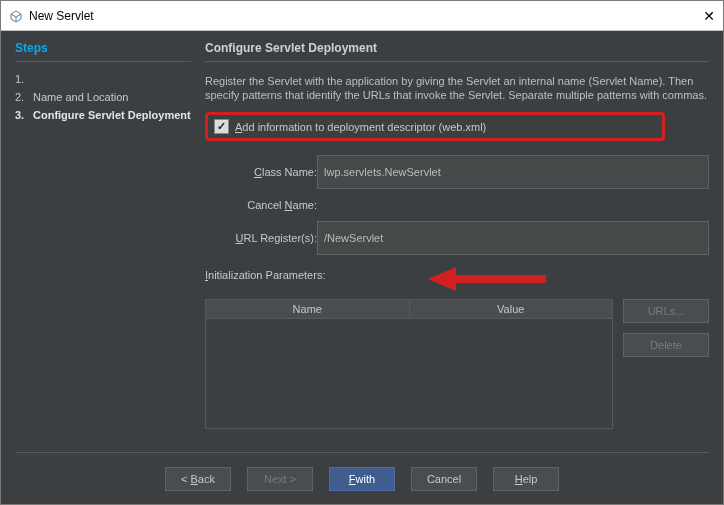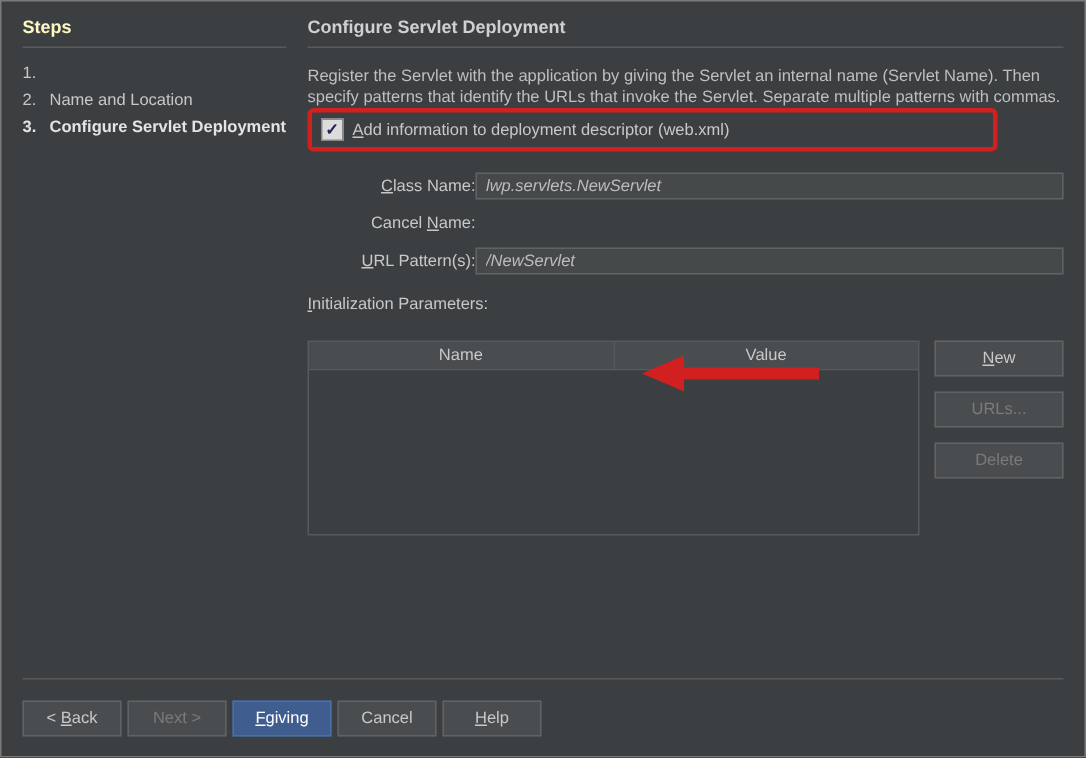--- a/index.html
+++ b/index.html
@@ -6,56 +6,69 @@
   html, body { width: 724px; height: 505px; font-family: Tahoma, Arial, sans-serif; font-size: 11px; color: #c8c8c8; background: #3c3f41; overflow: hidden; }
   .window { width: 724px; height: 505px; border: 1px solid #7a7a7a; background: #3c3f41; display: flex; flex-direction: column; }
   .titlebar { height: 30px; background: #ffffff; color: #000; display: flex; align-items: center; padding: 0 8px; border-bottom: 1px solid #bfbfbf; }
   .titlebar .cube { width: 14px; height: 14px; margin-right: 6px; position: relative; }
   .titlebar .cube svg { width: 14px; height: 14px; display:block; }
   .titlebar .title { font-size: 12px; }
   .titlebar .spacer { flex: 1; }
   .titlebar .close { font-size: 14px; font-family: Arial; color:#000; }
   .body { flex: 1; display: flex; padding: 10px 14px 0 14px; gap: 14px; }
   .steps-col { width: 176px; }
-  .steps-col h2 { font-size: 12px; font-weight: bold; color: #fef9c3; padding-bottom: 6px; border-bottom: 1px solid #5a5a5a; margin-bottom: 10px; }
+  .steps-col h2 { font-size: 12px; font-weight: bold; color: #0ea5e9; padding-bottom: 6px; border-bottom: 1px solid #5a5a5a; margin-bottom: 10px; }
   .steps-list { list-style: none; }
   .steps-list li { display: flex; margin-bottom: 4px; line-height: 14px; }
   .steps-list .num { width: 18px; flex-shrink: 0; }
   .steps-list .lbl { flex: 1; }
   .steps-list .current { font-weight: bold; color: #e4e4e4; }
   .main-col { flex: 1; display: flex; flex-direction: column; }
   .main-col h2 { font-size: 12px; font-weight: bold; color: #d0d0d0; padding-bottom: 6px; border-bottom: 1px solid #5a5a5a; margin-bottom: 12px; }
-  .desc { color: #bfbfbf; line-height: 14px; }
+  .desc { color: #bfbfbf; line-height: 14px; margin-bottom: 10px; }
   .highlight-box { border: 3px solid #d21f1f; border-radius: 4px; padding: 4px 6px; display: flex; align-items: center; gap: 6px; margin-bottom: 14px; width: 460px; }
   .chk { width: 15px; height: 15px; background: #dcdcdc; border: 1px solid #888; display:flex; align-items:center; justify-content:center; color:#225; font-weight:bold; font-size:11px; }
   .chk-label { color: #c8c8c8; }
   .und { text-decoration: underline; }
   .form-row { display: flex; align-items: center; margin-bottom: 10px; }
   .form-label { width: 112px; color:#c8c8c8;text-align:right; }
-  .form-input { flex: 1; height: 18px; background: #45494a; border: 1px solid #606364; color: #bcbcbc; padding: 0 6px; font-size: 11px; font-family: inherit; font-style: italic; }
+  .form-input { flex: 1; height: 34px; background: #45494a; border: 1px solid #606364; color: #bcbcbc; padding: 0 6px; font-size: 11px; font-family: inherit; }
   .arrow-wrap { position: absolute; left: 427px; top: 233px; pointer-events:none; }
   .init-label { margin-top: 4px; margin-bottom: 18px; }
   .params-row { display: flex; gap: 10px; }
   .params-table-wrap { flex: 1; border: 1px solid #565a5c; background: #3c3f41; height: 130px; display:flex; flex-direction:column; }
   .params-header { display: flex; background: #4a4d4f; border-bottom: 1px solid #565a5c; }
   .params-header .cell { flex: 1; text-align: center; padding: 3px 0; border-right: 1px solid #565a5c; color:#c8c8c8; }
   .params-header .cell:last-child { border-right: none; }
   .params-body { flex:1; background:#3c3f41; }
   .side-btns { width: 86px; display:flex; flex-direction:column; gap: 10px; }
   .btn { height: 24px; background: #4a4d4f; border: 1px solid #606364; color: #c8c8c8; display:flex; align-items:center; justify-content:center; cursor:default; font-size:11px; }
   .btn.disabled { color: #7a7a7a; }
-  .footer { height: 52px; border-top: 1px solid #5a5a5a; margin: 0 14px; display:flex; align-items:center; justify-content:flex-start; gap: 4px; }
+  .footer { height: 52px; border-top: 1px solid #5a5a5a; margin: 0 14px; display:flex; align-items:center; justify-content:center; gap: 16px; }
   .footer .btn { width: 66px; }
   .footer .primary { background: #3f5e8f; border: 1px solid #4a6ea8; color: #fff; }
   .rel { position: relative; }
 </style>
 </head>
 <body>
 
 <div class="window">
+  <div class="titlebar">
+    <span class="cube">
+      <svg viewBox="0 0 14 14">
+          <g fill="none" stroke="#5a7fa8" stroke-width="1">
+            <path d="M2 5 L7 2 L12 5 L12 10 L7 13 L2 10 Z"></path>
+            <path d="M2 5 L7 8 L12 5 M7 8 L7 13"></path>
+          </g>
+        </svg>
+    </span>
+    <span class="title">New Servlet</span>
+    <span class="spacer"></span>
+    <span class="close">✕</span>
+  </div>
 
   <div class="body rel">
     <div class="steps-col">
       <h2>Steps</h2>
       <ol class="steps-list">
         <li>
           <span class="num">1.</span>
         </li>
         <li>
           <span class="num">2.</span>
@@ -80,38 +93,35 @@
       <div class="form-row">
         <span class="form-label"><span class="und">C</span><span>lass Name:</span></span>
         <input class="form-input" value="lwp.servlets.NewServlet" style="">
       </div>
 
       <div class="form-row">
         <span class="form-label"><span>Cancel </span><span class="und">N</span><span>ame:</span></span>
       </div>
 
       <div class="form-row">
-        <span class="form-label"><span class="und">U</span><span>RL Pattern(s):</span></span>
+        <span class="form-label"><span class="und">U</span><span>RL Register(s):</span></span>
         <input class="form-input" value="/NewServlet" style="">
       </div>
 
       <div class="init-label"><span class="und">I</span><span>nitialization Parameters:</span></div>
 
       <div class="params-row">
         <div class="params-table-wrap">
           <div class="params-header">
             <div class="cell">Name</div>
             <div class="cell">Value</div>
           </div>
           <div class="params-body"></div>
         </div>
         <div class="side-btns">
-          <div class="btn">
-              <span><span class="und">N</span><span>ew</span></span>
-            </div>
           <div class="btn disabled">URLs...</div>
           <div class="btn disabled">Delete</div>
         </div>
       </div>
     </div>
 
     <div class="arrow-wrap">
       <svg width="120" height="30" viewBox="0 0 120 30">
         <defs></defs>
         <line x1="118" y1="15" x2="20" y2="15" stroke="#d21f1f" stroke-width="8"></line>
@@ -119,20 +129,20 @@
       </svg>
     </div>
   </div>
 
   <div class="footer">
     <div class="btn">
         <span><span>&lt; </span><span class="und">B</span><span>ack</span></span>
       </div>
     <div class="btn disabled">Next &gt;</div>
     <div class="btn primary">
-        <span><span class="und">F</span><span>giving</span></span>
+        <span><span class="und">F</span><span>with</span></span>
       </div>
     <div class="btn">Cancel</div>
     <div class="btn">
         <span><span class="und">H</span><span>elp</span></span>
       </div>
   </div>
 </div>
 
 </body></html>

